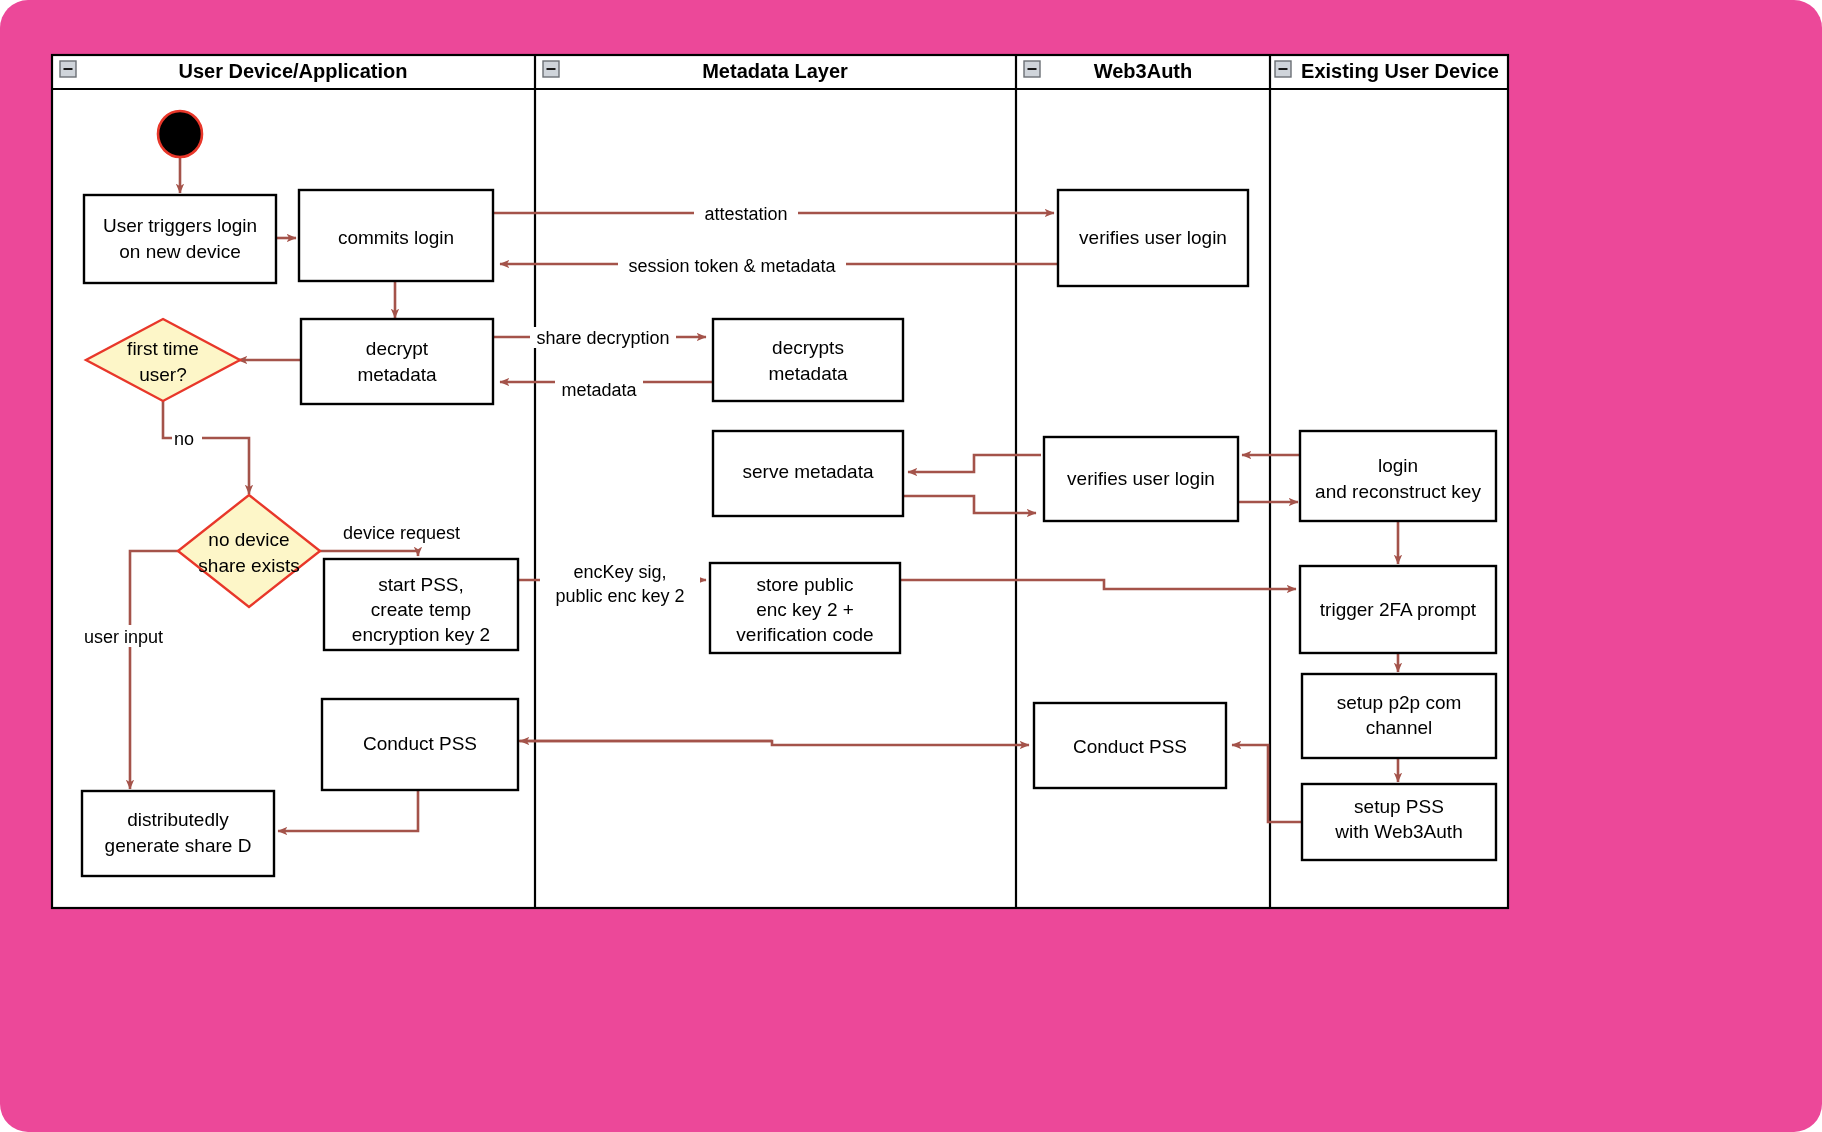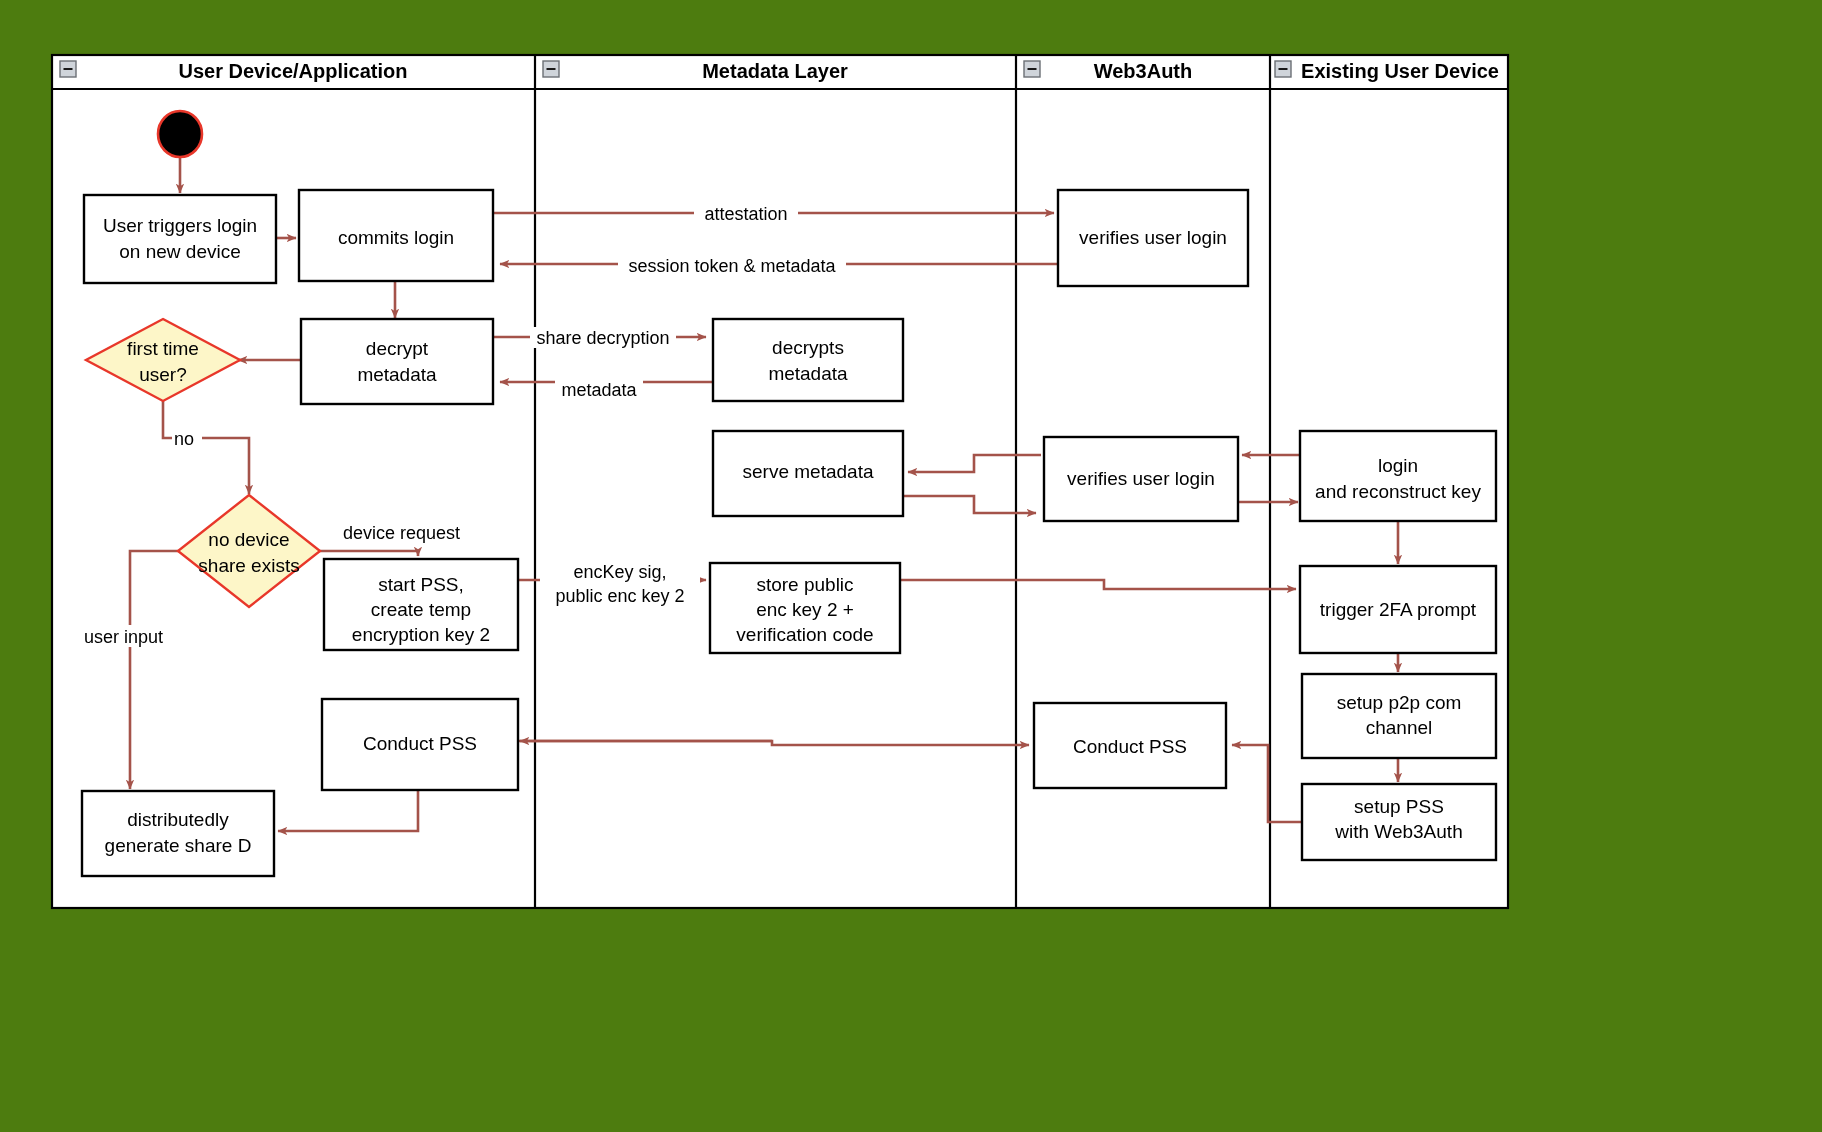--- a/index.html
+++ b/index.html
@@ -7,22 +7,23 @@
     padding: 0;
     background: #ffffff;
   }
   body {
     font-family: "Liberation Sans", sans-serif;
   }
   #canvas {
     position: relative;
     width: 1822px;
     height: 1132px;
-    background: #4d7c0f;
+    background: #ec4899;
     overflow: hidden;
+    border-radius: 28px;
   }
   svg#diagram {
     position: absolute;
     left: 0;
     top: 0;
     width: 1822px;
     height: 1132px;
   }
   .lane-frame {
     fill: #ffffff;

